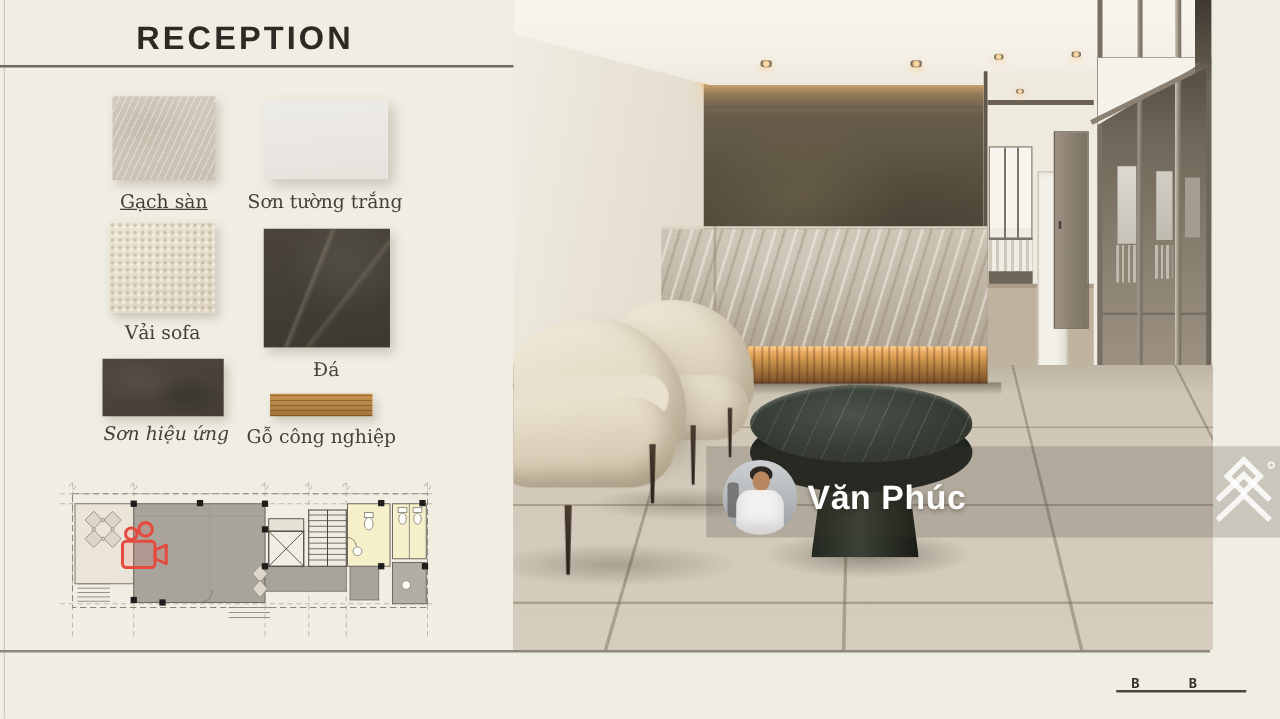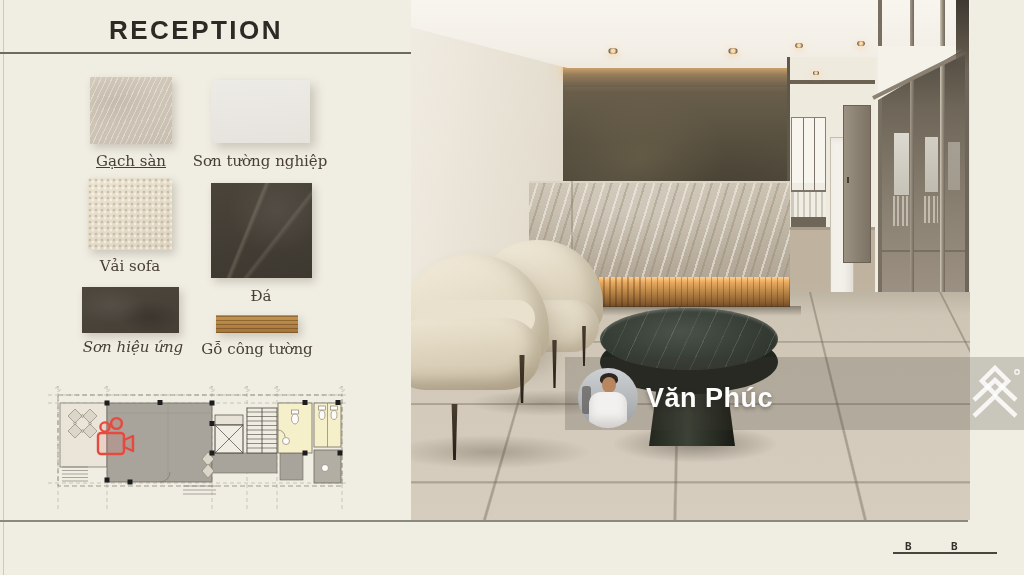--- a/index.html
+++ b/index.html
@@ -181,25 +181,25 @@
 <div class="abs h-rule-top"></div>
 
 <div class="abs sw sw1"></div>
 <div class="abs sw sw2"></div>
 <div class="abs sw sw3"></div>
 <div class="abs sw sw4"></div>
 <div class="abs sw sw5"></div>
 <div class="abs sw sw6"></div>
 
 <div class="lb" style="left:71px;top:152px;width:120px;text-decoration:underline;">Gạch sàn</div>
-<div class="lb" style="left:185px;top:152px;width:150px;">Sơn tường nghiệp</div>
+<div class="lb" style="left:185px;top:152px;width:150px;">Sơn tường trắng</div>
 <div class="lb" style="left:70px;top:257px;width:120px;">Vải sofa</div>
 <div class="lb" style="left:201px;top:287px;width:120px;">Đá</div>
 <div class="lb" style="left:63px;top:338px;width:140px;font-style:italic;">Sơn hiệu ứng</div>
-<div class="lb" style="left:187px;top:340px;width:140px;">Gỗ công tường</div>
+<div class="lb" style="left:187px;top:340px;width:140px;">Gỗ công nghiệp</div>
 
 <svg class="abs plan" viewBox="0 0 300 128">
   <g stroke="#b6b1a6" stroke-width="0.7" stroke-dasharray="4 3" fill="none">
     <line x1="10" y1="0" x2="10" y2="126"></line>
       <line x1="59" y1="0" x2="59" y2="126"></line>
     <line x1="164" y1="0" x2="164" y2="126"></line>
       <line x1="199" y1="0" x2="199" y2="126"></line>
     <line x1="229" y1="0" x2="229" y2="126"></line>
       <line x1="294" y1="0" x2="294" y2="126"></line>
     <line x1="0" y1="9" x2="300" y2="9"></line>

